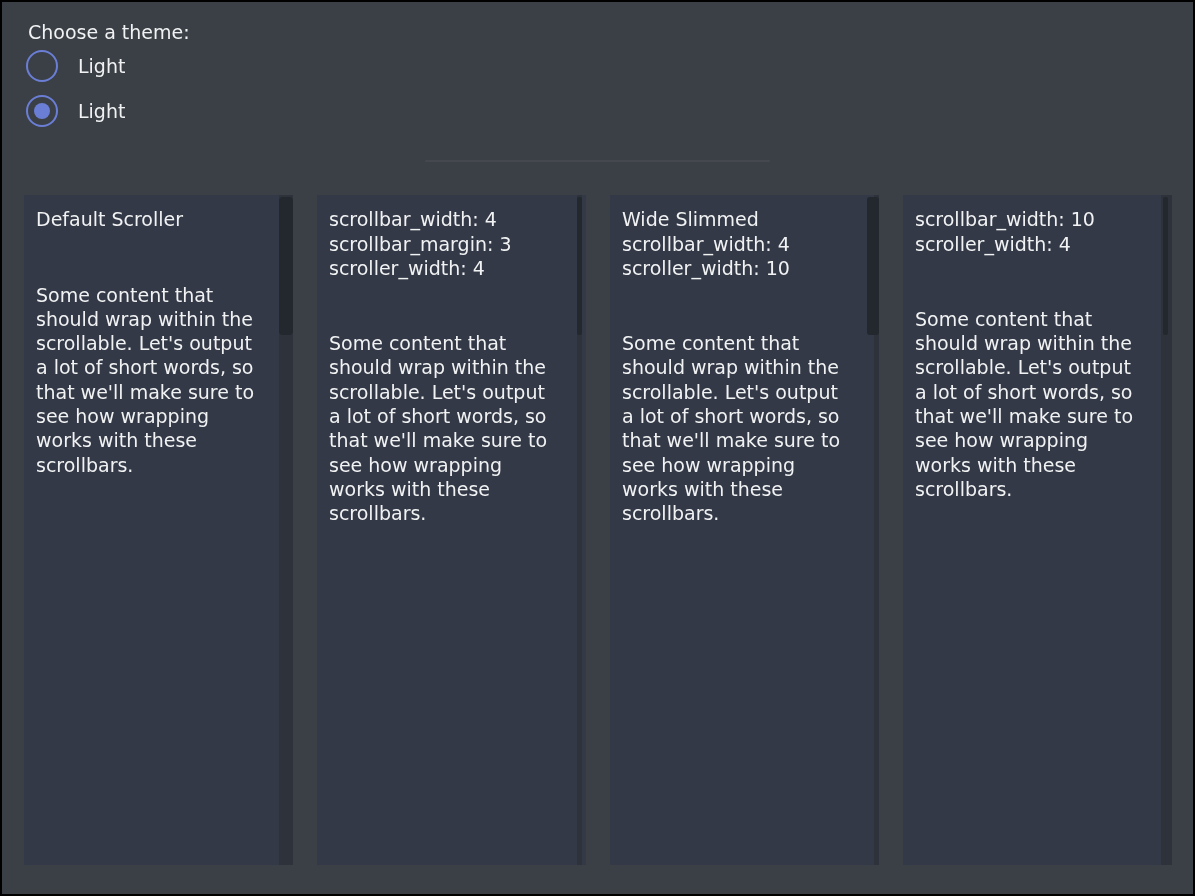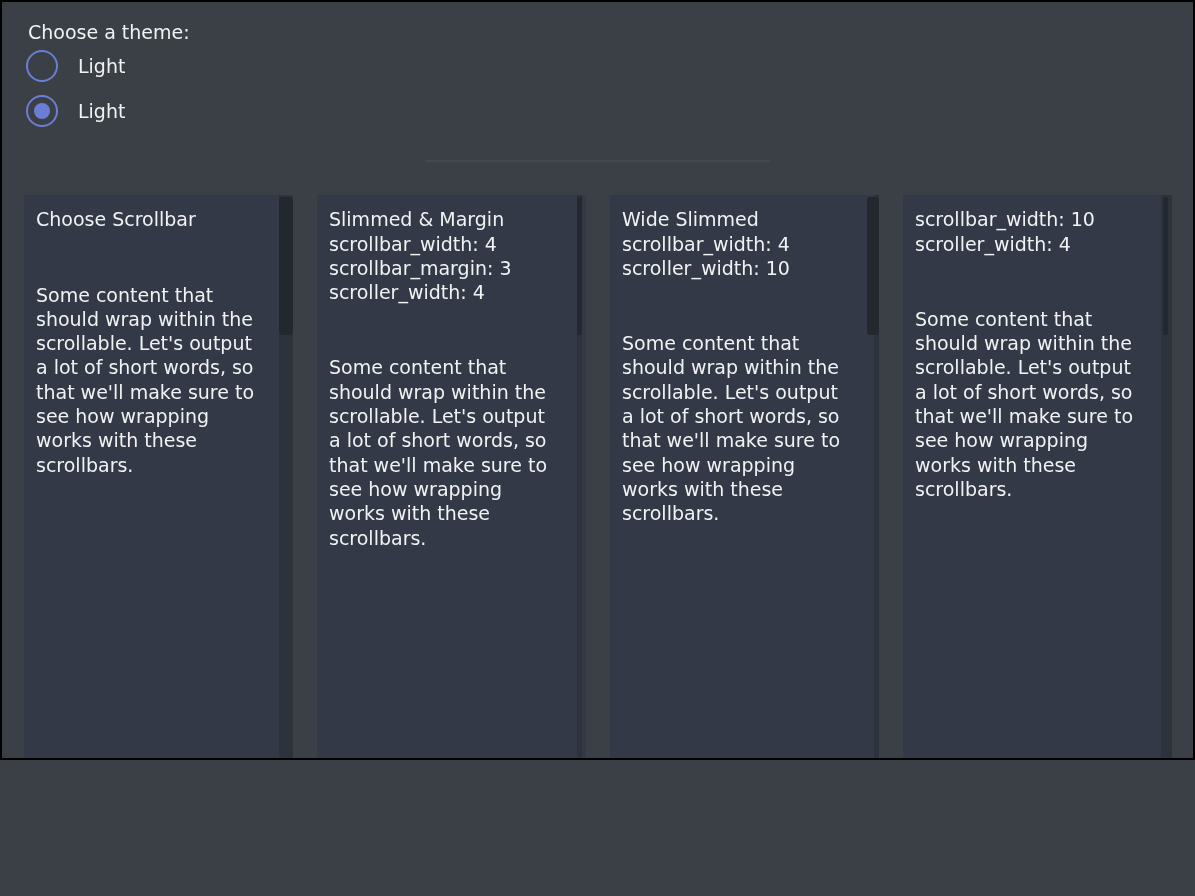--- a/index.html
+++ b/index.html
@@ -9,21 +9,21 @@
     --thumb:#23272e;
     --divider:#45494f;
     --text:#f1f2f3;
     --accent:#6b7ed6;
     --frame:#000000;
   }
   *{box-sizing:border-box;margin:0;padding:0;}
   html,body{width:1195px;height:896px;}
   body{font-family:"DejaVu Sans",sans-serif;background:var(--page-bg);}
   .app{
-    width:1195px;height:760px;
+    width:1195px;height:896px;
     border:2px solid var(--frame);
     background:var(--page-bg);
     color:var(--text);
     overflow:hidden;
     font-size:19px;line-height:24.3px;
   }
   .theme-label{margin:18px 0 0 26px;}
   .radio-row{
     display:flex;align-items:center;
     margin-left:24px;height:34px;
@@ -100,36 +100,35 @@
       <span class="radio-dot"></span>
     </span>
     <span class="radio-label">Light</span>
   </div>
 
   <div class="divider"></div>
 
   <div class="panels">
 
     <div class="panel p1">
-      <div class="panel-title">Choose Scrollbar</div>
+      <div class="panel-title">Default Scroller</div>
       <div class="panel-config"></div>
       <div class="panel-body">Some content that
 should wrap within the
 scrollable. Let's output
 a lot of short words, so
 that we'll make sure to
 see how wrapping
 works with these
 scrollbars.</div>
       <div class="sb-track"></div>
       <div class="sb-thumb"></div>
     </div>
 
     <div class="panel p2">
-      <div class="panel-title">Slimmed &amp; Margin</div>
       <div class="panel-config">scrollbar_width: 4
 scrollbar_margin: 3
 scroller_width: 4</div>
       <div class="panel-body">Some content that
 should wrap within the
 scrollable. Let's output
 a lot of short words, so
 that we'll make sure to
 see how wrapping
 works with these

